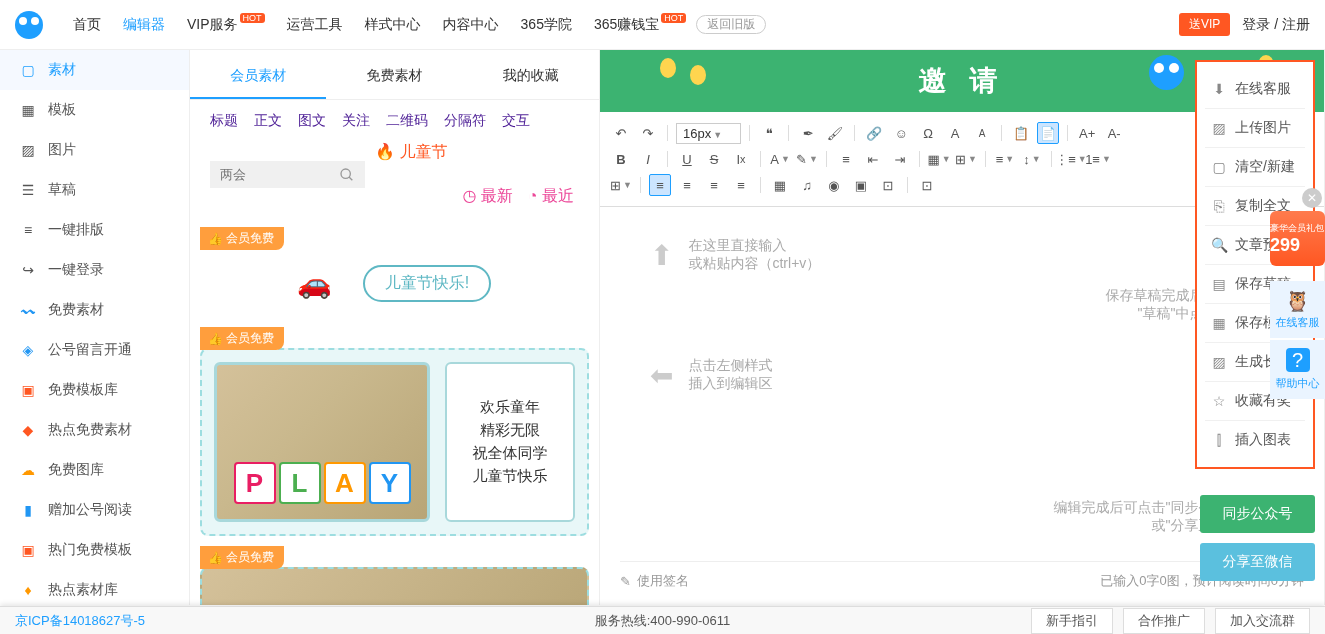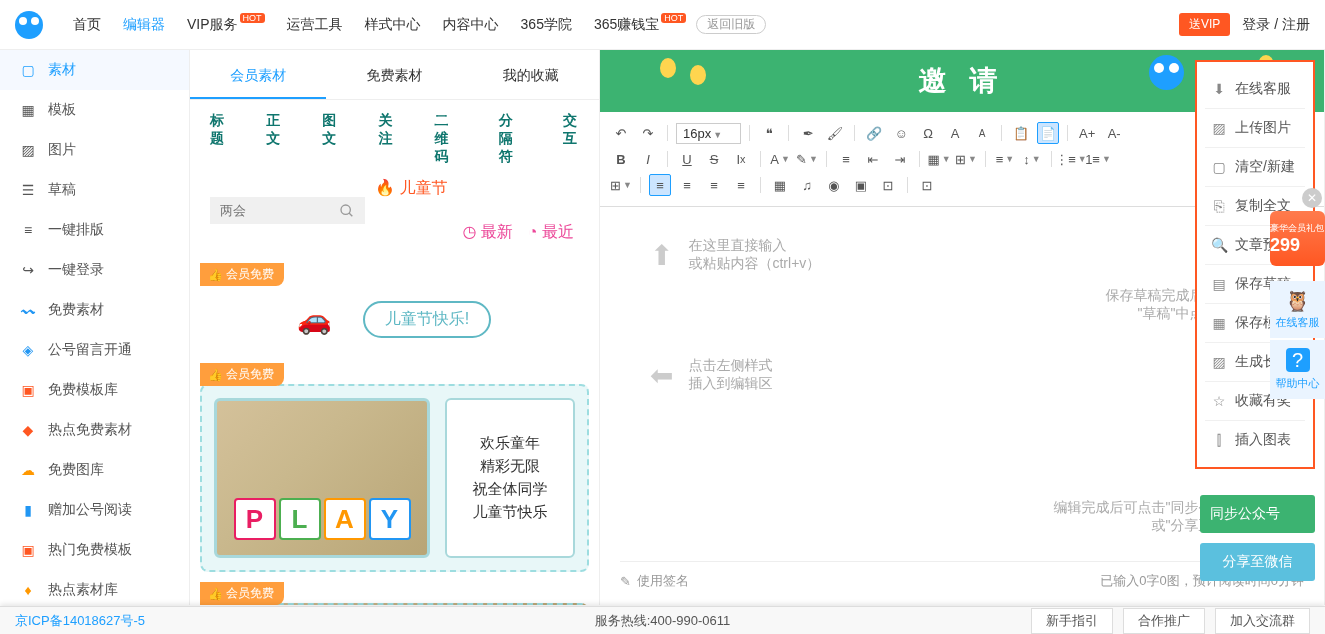--- a/index.html
+++ b/index.html
@@ -33,21 +33,21 @@
 .side-item .ic { width:16px; height:16px; display:inline-flex; align-items:center; justify-content:center; }
 .ic-red { color:#ff5722; }
 .ic-orange { color:#ff9800; }
 .ic-blue { color:#2196f3; }
 
 
 .material { width:410px; border-right:1px solid #eee; display:flex; flex-direction:column; }
 .mat-tabs { display:flex; border-bottom:1px solid #eee; height:50px; }
 .mat-tabs div { flex:1; text-align:center; line-height:50px; cursor:pointer; }
 .mat-tabs div.active { color:#1e9fff; border-bottom:2px solid #1e9fff; }
-.mat-sub { display:flex; gap:40px; padding:12px 20px; color:#0f766e;font-weight:bold; }
+.mat-sub { display:flex; gap:16px; padding:12px 20px; color:#4c1d95; }
 .mat-sub span { cursor:pointer; }
 .mat-filter { display:flex; align-items:center; padding:0 20px 10px; gap:10px; }
 .search-box { display:flex; flex:0 0 155px; }
 .search-box input { flex:1; border:none; background:#f0f0f0; padding:6px 10px; font-size:13px; outline:none; width:100px; }
 .search-btn { background:#f0f0f0; border:none; width:36px; cursor:pointer; color:#999; display:flex; align-items:center; justify-content:center; }
 .filter-tags { display:flex; gap:15px; font-size:16px; }
 .tag-hot { color:#ff5722; }
 .tag-other { color:#ec4899;margin-top:44px; }
 .mat-list { flex:1; overflow:hidden; padding:0 10px; }
 .card { margin:10px 0; position:relative; }
@@ -88,21 +88,21 @@
 .h4 { right:40px; bottom:70px; text-align:right; }
 .sig-row { position:absolute; bottom:15px; left:20px; right:20px; display:flex; justify-content:space-between; color:#999; font-size:13px; border-top:1px solid #eee; padding-top:10px; }
 .sig-left { display:flex; align-items:center; gap:6px; }
 
 
 .actions { width:120px; padding:8px; border:2px solid #ff5722; margin:5px 5px 0 0; height:fit-content; position:absolute; right:5px; top:55px; background:#fff; }
 .act-btn { display:flex; align-items:center; gap:8px; padding:10px 6px; cursor:pointer; color:#555; border-bottom:1px solid #f0f0f0; }
 .act-btn:last-child { border:none; }
 .act-btn .aic { width:16px; text-align:center; color:#888; }
 .bottom-actions { position:absolute; right:10px; top:495px; width:115px; display:flex; flex-direction:column; gap:10px; }
-.green-btn { background:#3cb371; color:#fff; text-align:left; padding:10px; border-radius:3px; cursor:pointer; }
+.green-btn { background:#3cb371; color:#fff; text-align:center; padding:10px; border-radius:3px; cursor:pointer; }
 .blue-btn { background:#5bc0de; color:#fff; text-align:center; padding:10px; border-radius:3px; cursor:pointer; }
 
 
 .footer { position:absolute; bottom:0; left:0; right:0; height:28px; background:#f8f8f8; border-top:1px solid #ddd; display:flex; align-items:center; padding:0 15px; font-size:13px; box-shadow: 0 -2px 5px rgba(0,0,0,0.1); }
 .footer-left { color:#1e9fff; }
 .footer-center { position:absolute; left:50%; transform:translateX(-50%); color:#555; }
 .footer-right { margin-left:auto; display:flex; gap:10px; }
 .footer-right span { background:#fff; border:1px solid #ddd; padding:3px 14px; cursor:pointer; color:#555; }
 
 

